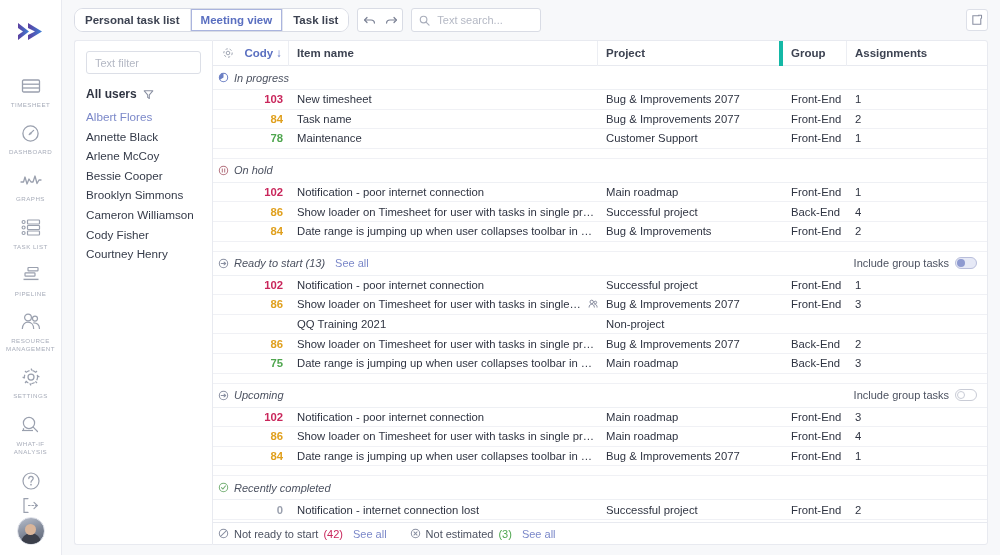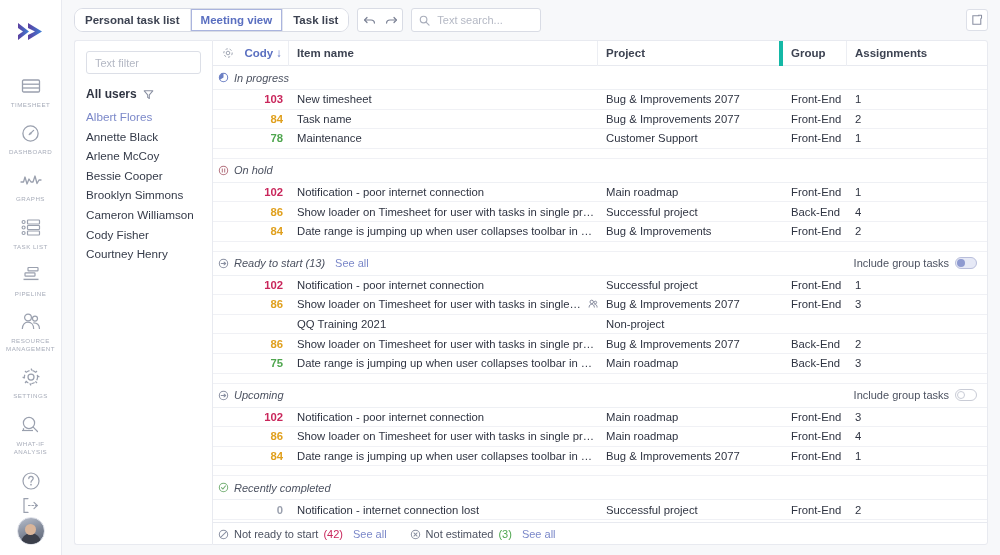--- a/index.html
+++ b/index.html
@@ -364,21 +364,21 @@
     flex: 0 0 22px;
     height: 22px;
     border-top: 1px solid #e8eaf0;
     display: flex;
     align-items: center;
     padding-left: 5px;
     gap: 5px;
     font-size: 11px;
     color: #4c5261;
   }
-  .foot-grp { display: flex; align-items: flex-end; gap: 5px; margin-right: 18px; }
+  .foot-grp { display: flex; align-items: center; gap: 5px; margin-right: 18px; }
   .cnt-red { color: #c9265b; }
   .cnt-green { color: #4fa64f; }
 
   svg { display: block; }
 </style>
 </head>
 <body>
 
 <div id="app">
 

